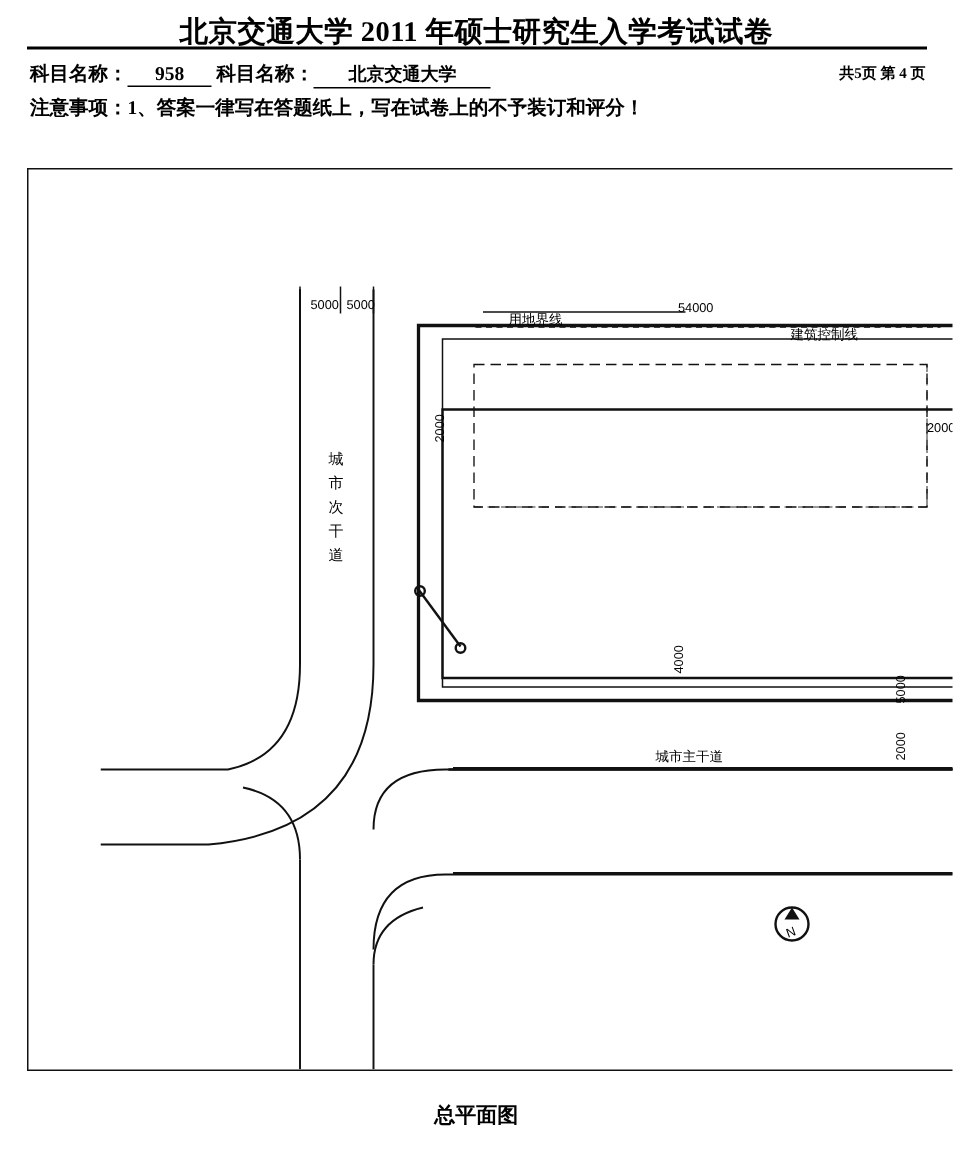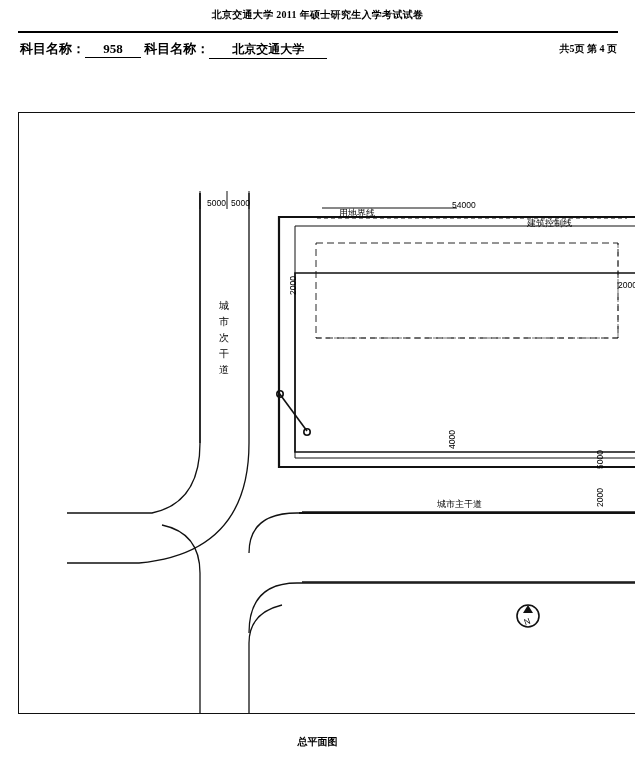--- a/index.html
+++ b/index.html
@@ -19,21 +19,21 @@
     position: relative;
     width: 635px;
     height: 772px;
   }
   .exam-title {
     position: absolute;
     top: 8px;
     left: 0;
     width: 635px;
     text-align: center;
-    font-size: 10px;
+    font-size: 19px;
     font-weight: bold;
     letter-spacing: 0.3px;
   }
   .title-rule {
     position: absolute;
     top: 31px;
     left: 18px;
     width: 600px;
     height: 2px;
     background: #000;
@@ -79,21 +79,21 @@
     background: #fff;
     overflow: hidden;
     padding-left: 48px;
   }
   .caption {
     position: absolute;
     top: 735px;
     left: 0;
     width: 635px;
     text-align: center;
-    font-size: 10px;
+    font-size: 14px;
     font-weight: bold;
   }
   svg { display:block; }
   .anno {
     font-family: "Liberation Sans", sans-serif;
     font-size: 8.5px;
     fill: #000;
   }
   .anno-cn {
     font-family: "Liberation Sans", sans-serif;
@@ -113,20 +113,23 @@
 
   <div class="exam-title">北京交通大学 2011 年硕士研究生入学考试试卷</div>
   <div class="title-rule"></div>
 
   <div class="meta-row row1">
     <span class="label">科目名称：</span><span class="code">958</span>
     <span class="label">科目名称：</span><span class="subject-name">北京交通大学</span>
   </div>
   <div class="pages">共5页 第 4 页</div>
 
+  <div class="meta-row row2">
+    <span>注意事项：</span><span>1、答案一律写在答题纸上，写在试卷上的不予装订和评分！</span>
+  </div>
 
   <div class="drawing-frame">
     <svg width="600" height="600" viewBox="0 0 600 600">
 
       <g stroke="#111" stroke-width="1.3" fill="none">
         <path d="M 133 80 L 133 330 Q 133 390 85 400 L 0 400"></path>
         <path d="M 133 80 L 133 330"></path>
         <path d="M 182 80 L 182 330 Q 182 440 72 450 L 0 450"></path>
         <path d="M 133 460 Q 133 420 95 412"></path>
         <path d="M 133 460 L 133 600"></path>

